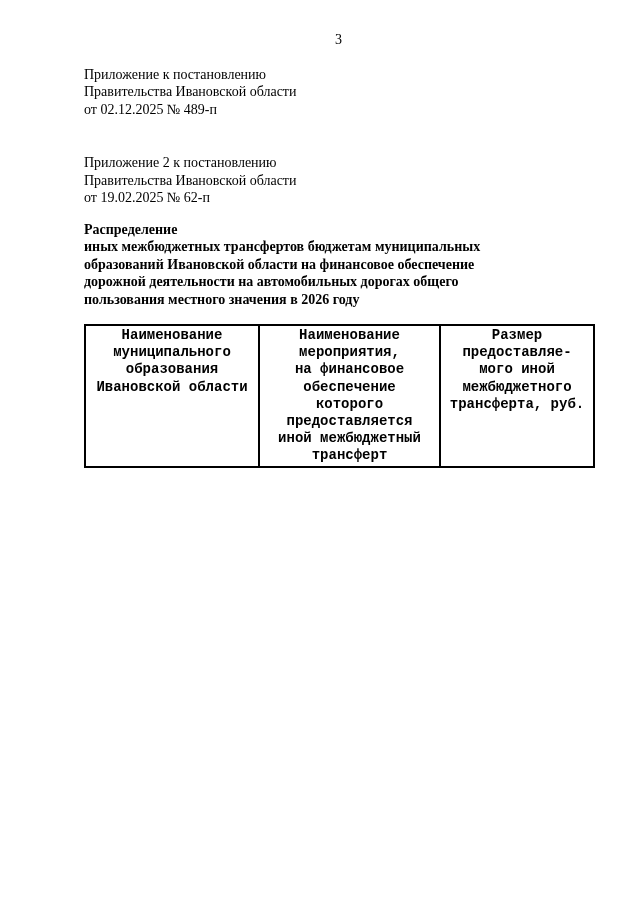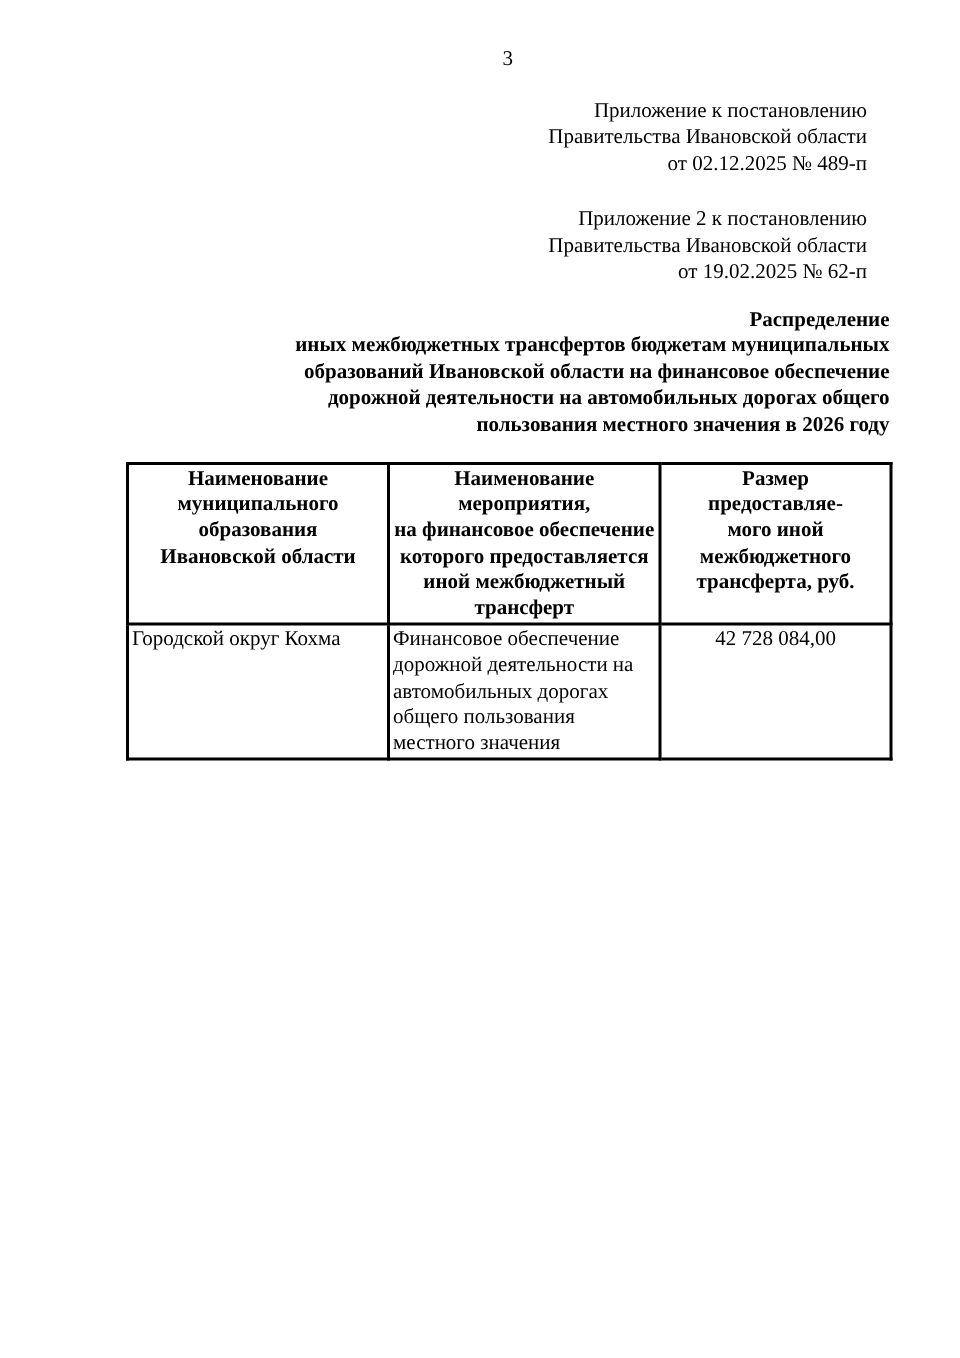--- a/index.html
+++ b/index.html
@@ -20,49 +20,49 @@
     margin-left: 84px;
     width: 509px;
   }
   .preline { white-space: pre-line; }
 
   .page-number {
     margin-top: 31px;
     text-align: center;
   }
   .appendix {
-    text-align: right;
     padding-right: 15px;
     font-family: Liberation Serif, serif;
   }
   .appendix.first  { margin-top: 17px; }
-  .appendix.second { margin-top: 20px; }
+  .appendix.second { margin-top: 36px; }
 
   .doc-title {
     margin-top: 14px;
-    text-align: right;
+    text-align: left;
     font-weight: bold;
   }
 
   table.transfers {
     margin-top: 16px;
     border-collapse: collapse;
     table-layout: fixed;
     width: 509px;
     line-height: 17.2px;
   }
   table.transfers col.c1 { width: 174px; }
   table.transfers col.c2 { width: 181px; }
   table.transfers col.c3 { width: 154px; }
   table.transfers th,
   table.transfers td {
     border: 2px solid #000000;
     vertical-align: top;
     padding: 1px 2px;
     font-size: 14px;
+    font-family: Liberation Mono, monospace;
   }
   table.transfers th {
     font-weight: bold;
     text-align: center;
   }
   td.cell-municipality { padding-left: 5px; text-align: left; }
   td.cell-activity     { padding-left: 6px; text-align: left; }
   td.cell-amount       { text-align: center; white-space: nowrap; }
   td.cell-total-label  { padding-left: 5px; text-align: left; height: 18px; }
 </style>
@@ -106,25 +106,16 @@
 иной межбюджетный
 трансферт</th>
         <th class="preline">Размер
 предоставляе-
 мого иной
 межбюджетного
 трансферта, руб.</th>
       </tr>
     </thead>
     <tbody>
-      <tr>
-        <td class="cell-municipality">Городской округ Кохма</td>
-        <td class="cell-activity preline">Финансовое обеспечение
-дорожной деятельности на
-автомобильных дорогах
-общего пользования
-местного значения</td>
-        <td class="cell-amount">42 728 084,00</td>
-      </tr>
     </tbody>
   </table>
 
 </div>
 
 </body></html>

